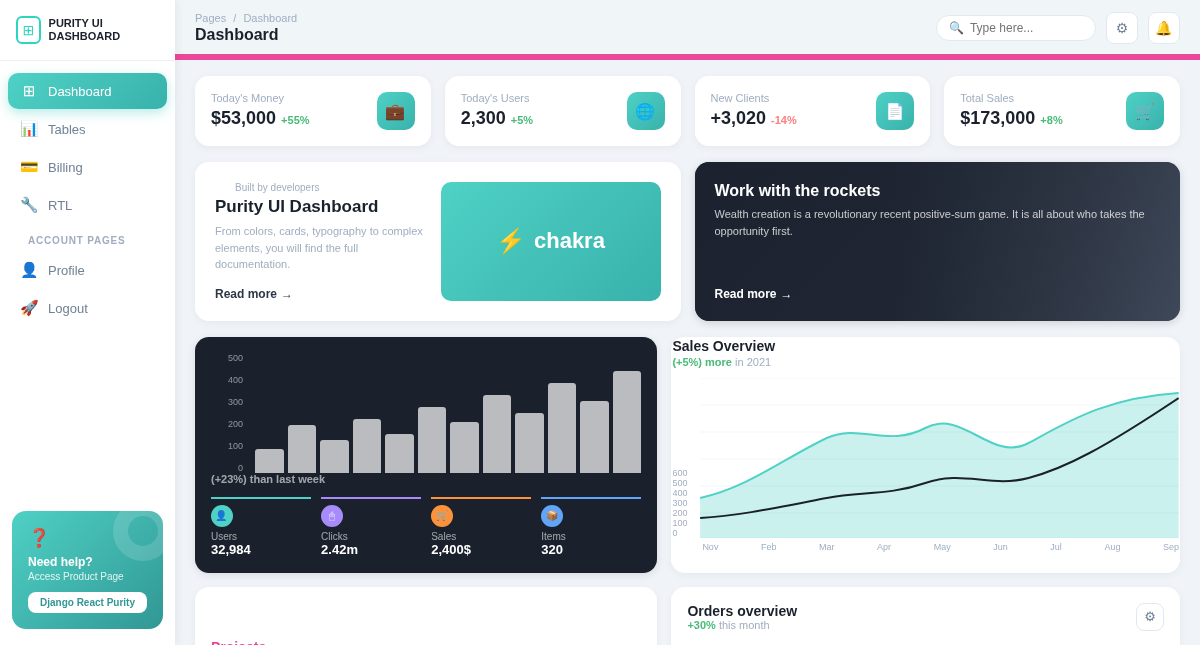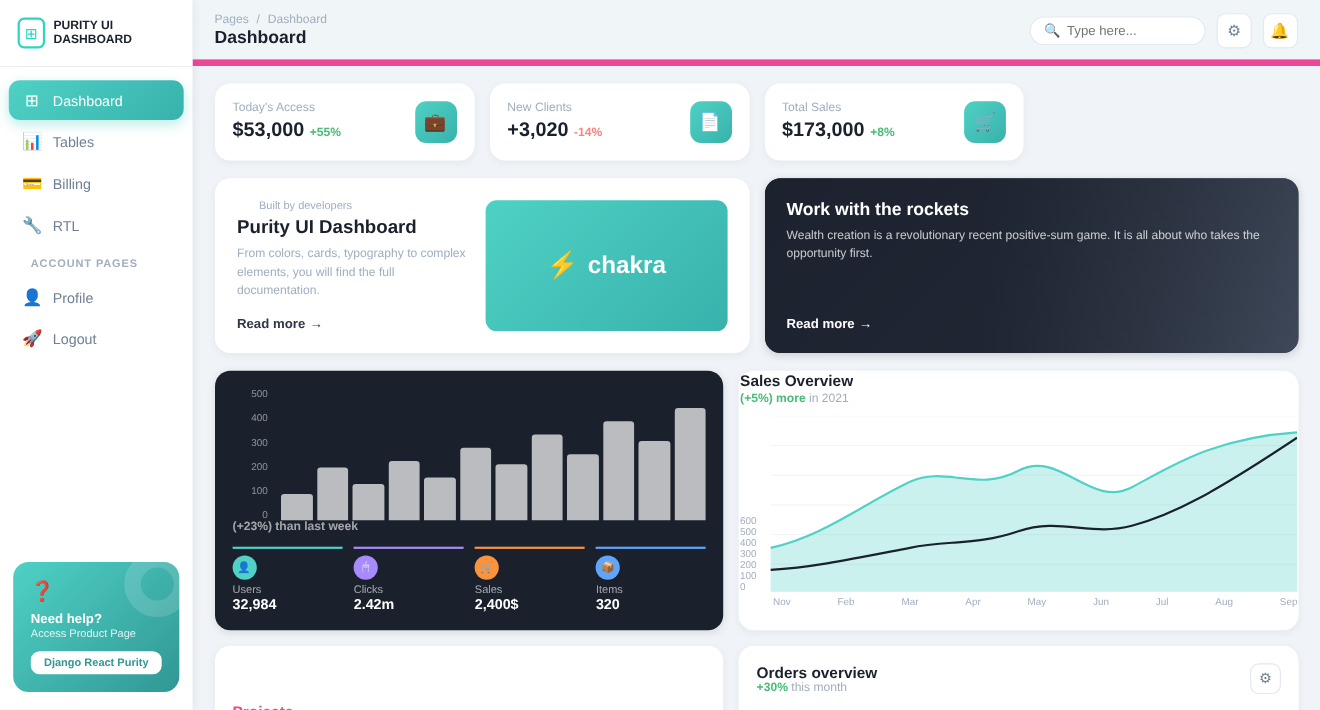--- a/index.html
+++ b/index.html
@@ -262,27 +262,37 @@
         <span>🔔</span>
       </div>
     </div>
   </div>
 
   <div class="content">
 
     <div class="stat-cards">
       <div class="stat-card">
         <div>
-          <div class="stat-label">Today's Access</div>
+          <div class="stat-label">Today's Money</div>
           <div class="stat-value">
             <span>$53,000</span>
             <span class="stat-change pos">+55%</span>
           </div>
         </div>
         <div class="stat-icon">💼</div>
+      </div>
+      <div class="stat-card">
+        <div>
+          <div class="stat-label">Today's Users</div>
+          <div class="stat-value">
+            <span>2,300</span>
+            <span class="stat-change pos">+5%</span>
+          </div>
+        </div>
+        <div class="stat-icon">🌐</div>
       </div>
       <div class="stat-card">
         <div>
           <div class="stat-label">New Clients</div>
           <div class="stat-value">
             <span>+3,020</span>
             <span class="stat-change neg">-14%</span>
           </div>
         </div>
         <div class="stat-icon">📄</div>

